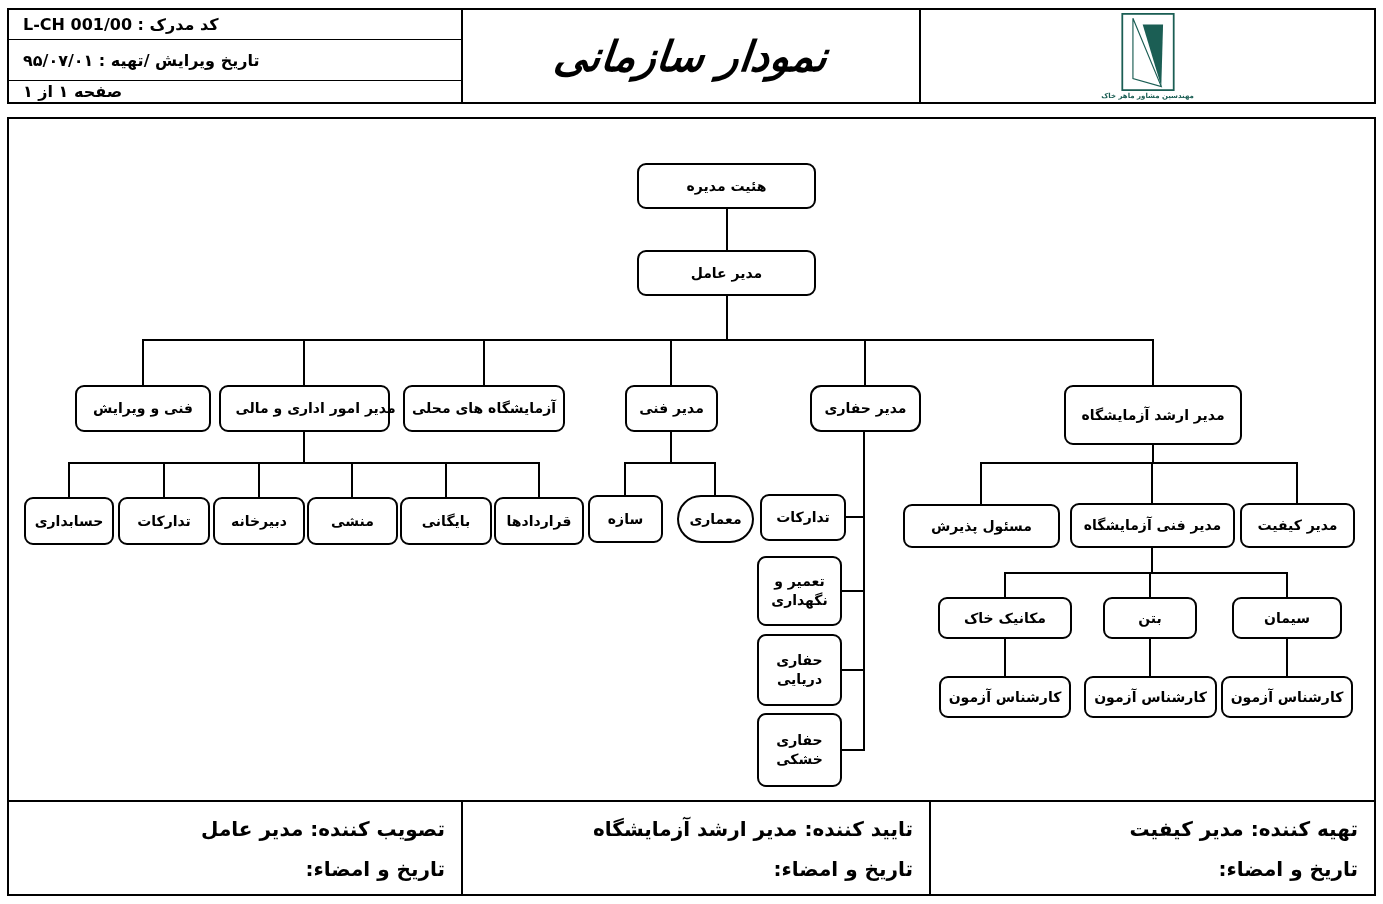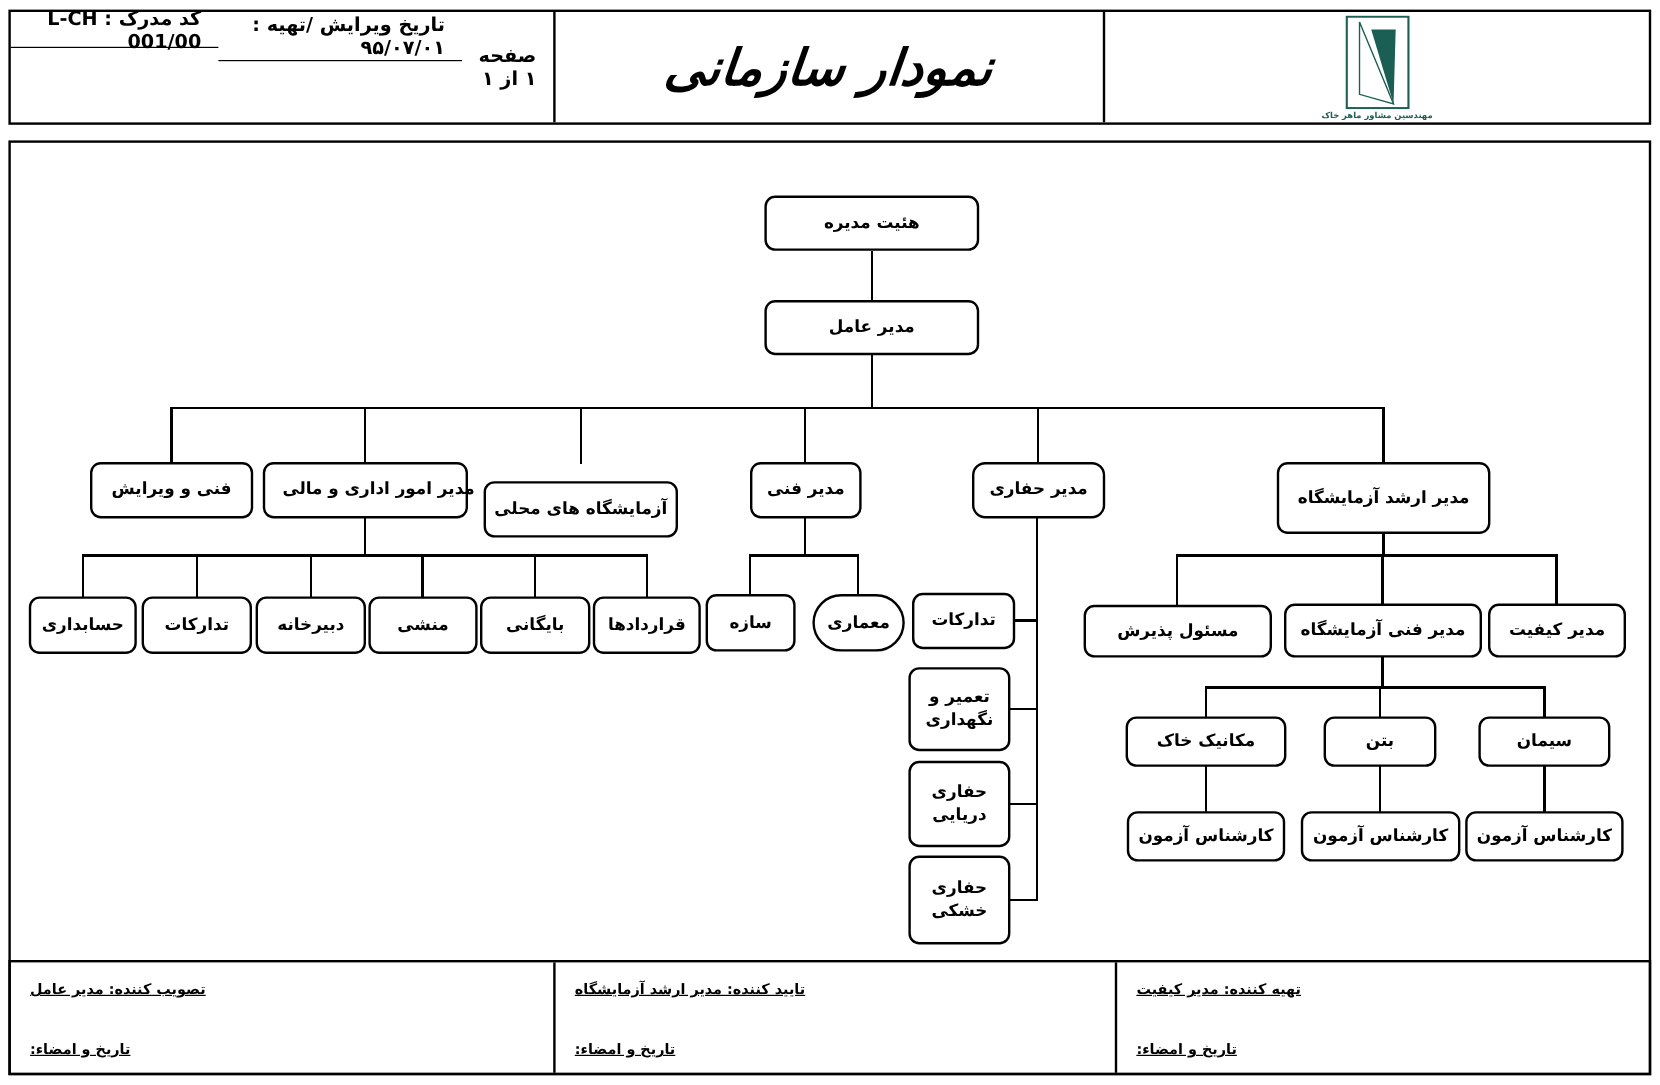--- a/index.html
+++ b/index.html
@@ -5,21 +5,21 @@
   html,body{margin:0;padding:0;background:#fff;}
   .page{
     position:relative;width:1383px;height:904px;background:#fff;overflow:hidden;
     font-family:"DejaVu Sans",sans-serif;color:#000;
   }
   
   .hdr{
     position:absolute;left:7px;top:8px;width:1365px;height:92px;
     border:2px solid #000;display:flex;flex-direction:row;
   }
-  .hdr-left{width:452px;display:flex;flex-direction:row;}
+  .hdr-left{width:452px;display:flex;flex-direction:column;}
   .hdr-row{display:flex;align-items:center;justify-content:flex-end;
     padding:0 14px;font-size:16px;font-weight:700;direction:rtl;text-align:right;}
   .hdr-row.r1{height:29px;border-bottom:1px solid #000;}
   .hdr-row.r2{height:40px;border-bottom:1px solid #000;}
   .hdr-row.r3{flex:1;}
   .hdr-mid{flex:1;border-left:2px solid #000;border-right:2px solid #000;
     display:flex;align-items:center;justify-content:center;}
   .hdr-title{font-size:42px;font-weight:700;font-style:italic;direction:rtl;
     transform:skewX(-6deg);}
   .hdr-right{width:453px;display:flex;flex-direction:column;align-items:center;justify-content:center;}
@@ -37,22 +37,22 @@
     white-space:nowrap;box-sizing:border-box;line-height:1.35;
   }
   .node.two{white-space:pre-line;}
   
   .footer{
     position:absolute;left:7px;top:800px;width:1365px;height:92px;
     border-left:2px solid #000;border-right:2px solid #000;border-bottom:2px solid #000;
     border-top:2px solid #000;display:flex;flex-direction:row;
   }
   .ft-cell{display:flex;flex-direction:column;justify-content:space-between;
-    padding:15px 16px 13px 16px;direction:rtl;text-align:left;
-    font-size:12px;font-weight:700;box-sizing:border-box;text-decoration:underline;}
+    padding:15px 16px 13px 16px;direction:rtl;text-align:right;
+    font-size:20px;font-weight:700;box-sizing:border-box;}
   .ft-cell.c1{width:452px;}
   .ft-cell.c2{width:470px;border-left:2px solid #000;border-right:2px solid #000;}
   .ft-cell.c3{flex:1;}
 </style>
 </head>
 <body>
 
 <div class="page">
 
   <div class="hdr">
@@ -118,21 +118,21 @@
       <line x1="1150" y1="637" x2="1150" y2="678"></line>
       <line x1="1287" y1="637" x2="1287" y2="678"></line>
     </g>
   </svg>
 
   <div class="node" style="left:637px;top:163px;width:179px;height:46px;">هئیت مدیره</div>
   <div class="node" style="left:637px;top:250px;width:179px;height:46px;">مدیر عامل</div>
 
   <div class="node" style="left:75px;top:385px;width:136px;height:47px;">فنی و ویرایش</div>
   <div class="node" style="left:219px;top:385px;width:171px;height:47px;padding-left:22px;">مدیر امور اداری و مالی</div>
-  <div class="node" style="left:403px;top:385px;width:162px;height:47px;margin-top:16px;">آزمایشگاه های محلی</div>
+  <div class="node" style="left:403px;top:385px;width:162px;height:47px;">آزمایشگاه های محلی</div>
   <div class="node" style="left:625px;top:385px;width:93px;height:47px;">مدیر فنی</div>
   <div class="node" style="left:810px;top:385px;width:111px;height:47px;border-radius:11px;">مدیر حفاری</div>
   <div class="node" style="left:1064px;top:385px;width:178px;height:60px;">مدیر ارشد آزمایشگاه</div>
 
   <div class="node" style="left:24px;top:497px;width:90px;height:48px;">حسابداری</div>
   <div class="node" style="left:118px;top:497px;width:92px;height:48px;">تدارکات</div>
   <div class="node" style="left:213px;top:497px;width:92px;height:48px;">دبیرخانه</div>
   <div class="node" style="left:307px;top:497px;width:91px;height:48px;">منشی</div>
   <div class="node" style="left:400px;top:497px;width:92px;height:48px;">بایگانی</div>
   <div class="node" style="left:494px;top:497px;width:90px;height:48px;">قراردادها</div>

